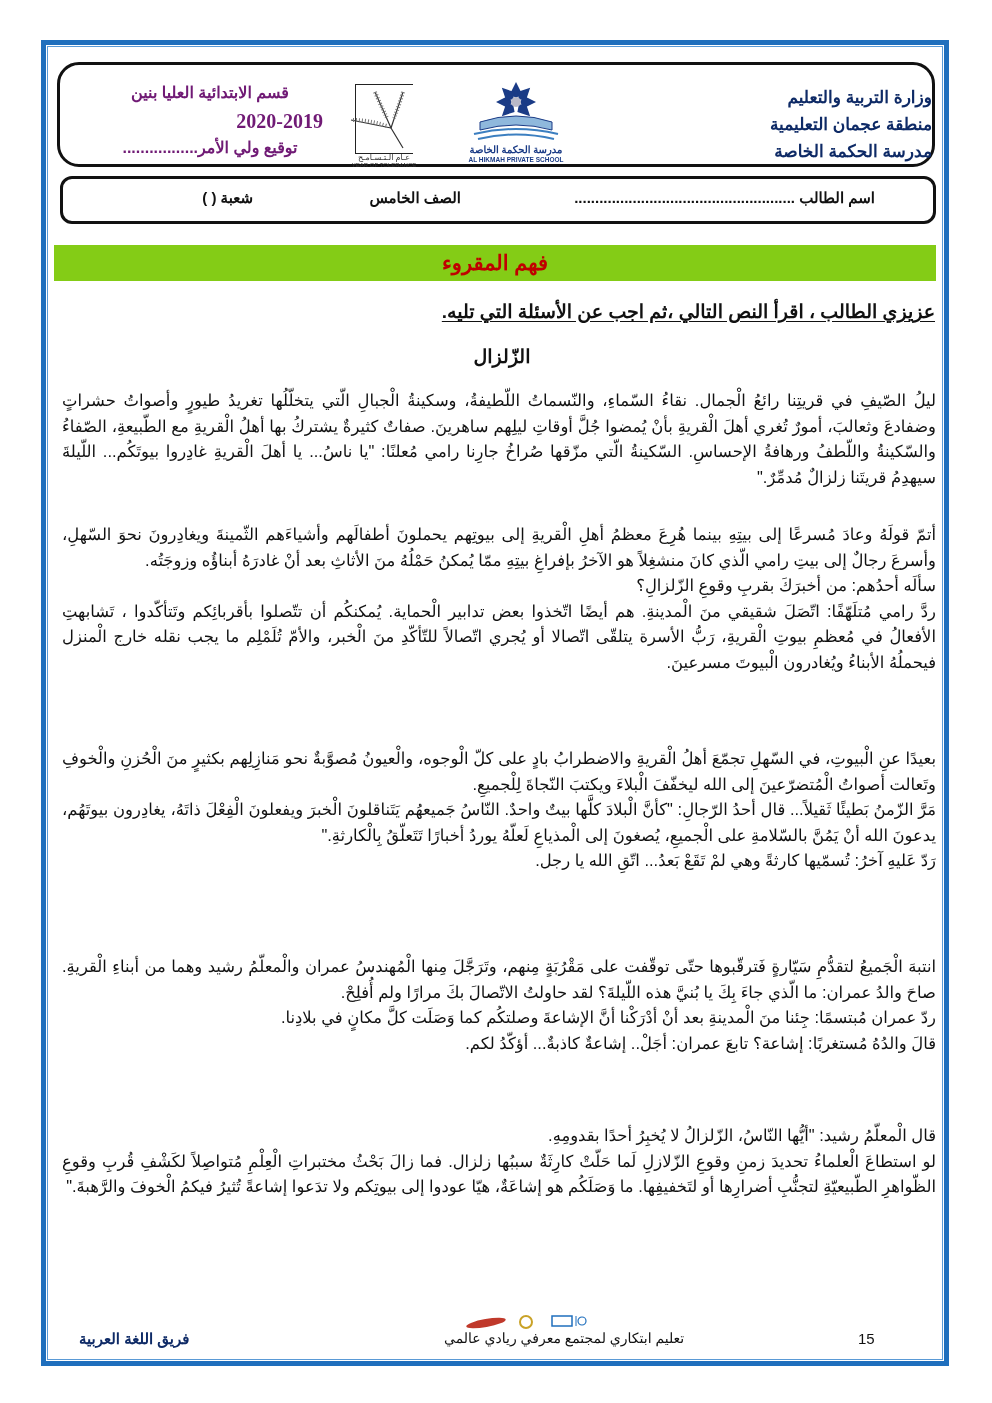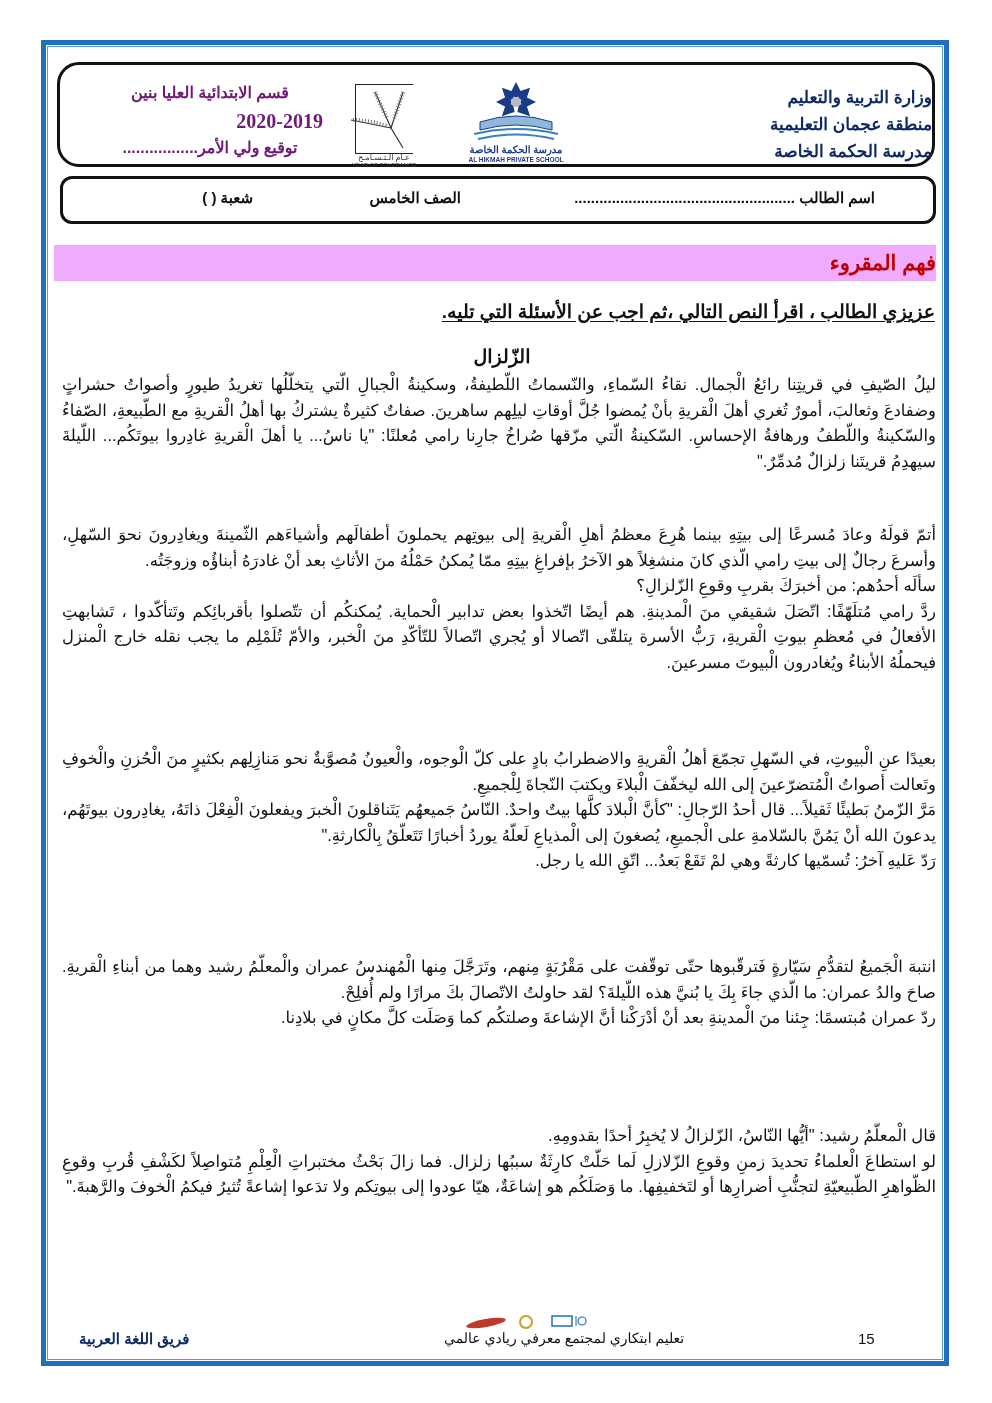--- a/index.html
+++ b/index.html
@@ -21,29 +21,29 @@
   .logo-hikmah { position:absolute; left:460px; top:80px; width:112px; height:86px; }
   .logo-hikmah .cap1 { position:absolute; left:0; top:64px; width:112px; text-align:center; font-size:10px; color:#1a3b86; font-weight:bold; direction:rtl; }
   .logo-hikmah .cap2 { position:absolute; left:0; top:76px; width:112px; text-align:center; font-size:6.5px; color:#1a3b86; font-weight:bold; }
 
   .student-box { position:absolute; left:60px; top:176px; width:876px; height:48px; border:3px solid #111; border-radius:12px; box-sizing:border-box; }
   .student-box .row { position:absolute; left:0; right:0; top:10px; direction:rtl; font-weight:bold; font-size:15px; color:#111; }
   .student-name { position:absolute; right:58px; top:0; }
   .student-grade { position:absolute; right:472px; top:0; }
   .student-section { position:absolute; right:680px; top:0; }
 
-  .section-banner { position:absolute; left:54px; top:245px; width:882px; height:36px; background:#f0abfc; direction:rtl; }
+  .section-banner { position:absolute; left:54px; top:245px; width:882px; height:36px; background:#84cc16; text-align:center; direction:rtl; }
   .section-banner span { font-weight:bold; font-size:21px; color:#c00000; line-height:36px; }
 
   .instruction { position:absolute; right:57px; top:300px; direction:rtl; font-weight:bold; font-size:19px; color:#111; text-decoration:underline; text-underline-offset:3px; }
   .story-title { position:absolute; left:0; width:992px; top:345px; text-align:center; direction:rtl; font-weight:bold; font-size:19px; color:#111; padding-left:12px; box-sizing:border-box; }
 
   .story { position:absolute; left:62px; width:874px; direction:rtl; text-align:justify; text-align-last:right; font-size:16.4px; line-height:25.5px; color:#111; }
   .story p { margin:0; }
-  .p1 { top:372px; } .p2 { top:522px; } .p3 { top:746px; } .p4 { top:954px; } .p5 { top:1123px; }
+  .p1 { top:388px; } .p2 { top:522px; } .p3 { top:746px; } .p4 { top:954px; } .p5 { top:1123px; }
 
   .footer { position:absolute; left:54px; top:1320px; width:882px; height:34px; }
   .footer-team { position:absolute; left:25px; top:10px; direction:rtl; font-weight:bold; font-size:15px; color:#0e2a66; }
   .footer-slogan { position:absolute; left:390px; top:10px; direction:rtl; font-weight:normal; font-size:14px; color:#111; }
   .footer-page { position:absolute; left:804px; top:10px; font-size:15px; color:#111; }
   .footer-logos { position:absolute; left:410px; top:-6px; width:200px; height:16px; }
 </style>
 </head>
 <body>
 
@@ -121,20 +121,21 @@
   <p>ردَّ رامي مُتلَهّفًا: اتّصَلَ شقيقي منَ الْمدينةِ. هم أيضًا اتّخذوا بعض تدابير الْحماية. يُمكنكُم أن تتّصلوا بأقربائِكم وتَتأكّدوا ، تَشابهتِ الأفعالُ في مُعظمِ بيوتِ الْقريةِ، رَبُّ الأسرة يتلقّى اتّصالا أو يُجري اتّصالاً للتّأكّدِ منَ الْخبر، والأمّ تُلَمْلِم ما يجب نقله خارج الْمنزل فيحملُهُ الأبناءُ ويُغادرون الْبيوتَ مسرعينَ.</p>
 </div>
 <div class="story p3">
   <p>بعيدًا عنِ الْبيوتِ، في السّهلِ تجمّعَ أهلُ الْقريةِ والاضطرابُ بادٍ على كلّ الْوجوه، والْعيونُ مُصوَّبةٌ نحو مَنازِلِهم بكثيرٍ منَ الْحُزنِ والْخوفِ وتَعالت أصواتُ الْمُتضرّعينَ إلى الله ليخفّفَ الْبلاءَ ويكتبَ النّجاةَ لِلْجميعِ.</p>
   <p>مَرَّ الزّمنُ بَطيئًا ثَقيلاً... قال أحدُ الرّجالِ: "كأنَّ الْبلادَ كلَّها بيتٌ واحدٌ. النّاسُ جَميعهُم يَتَناقلونَ الْخبرَ ويفعلونَ الْفِعْلَ ذاتَهُ، يغادِرون بيوتَهُم، يدعونَ الله أنْ يَمُنَّ بالسّلامةِ على الْجميعِ، يُصغونَ إلى الْمذياعِ لَعلّهُ يوردُ أخبارًا تَتَعلّقُ بِالْكارثةِ."</p>
   <p>رَدّ عَليهِ آخرُ: تُسمّيها كارثةً وهي لمْ تَقَعْ بَعدُ... اتّقِ الله يا رجل.</p>
 </div>
 <div class="story p4">
   <p>انتبهَ الْجَميعُ لتقدُّمِ سَيّارةٍ فَترقّبوها حتّى توقّفت على مَقْرُبَةٍ مِنهم، وتَرَجَّلَ مِنها الْمُهندسُ عمران والْمعلّمُ رشيد وهما من أبناءِ الْقريةِ. صاحَ والدُ عمران: ما الّذي جاءَ بِكَ يا بُنيَّ هذه اللّيلةَ؟ لقد حاولتُ الاتّصالَ بكَ مرارًا ولم أُفلِحْ.</p>
   <p>ردّ عمران مُبتسمًا: جِئنا منَ الْمدينةِ بعد أنْ أدْرَكْنا أنَّ الإشاعةَ وصلتكُم كما وَصَلَت كلَّ مكانٍ في بلادِنا.</p>
+  <p>قالَ والدُهُ مُستغربًا: إشاعة؟  تابعَ عمران: أجَلْ.. إشاعةٌ كاذبةٌ... أؤكّدُ لكم.</p>
 </div>
 <div class="story p5">
   <p>قال الْمعلّمُ رشيد: "أيُّها النّاسُ، الزّلزالُ لا يُخبِرُ أحدًا بقدومِهِ.</p>
   <p>لو استطاعَ الْعلماءُ تحديدَ زمنِ وقوعِ الزّلازلِ لَما حَلّتْ كارِثَةٌ سببُها زلزال. فما زالَ بَحْثُ مختبراتِ الْعِلْمِ مُتواصِلاً لكَشْفِ قُربِ وقوعِ الظّواهرِ الطّبيعيّةِ لتجنُّبِ أضرارِها أو لتَخفيفِها. ما وَصَلَكُم هو إشاعَةٌ، هيّا عودوا إلى بيوتِكم ولا تدَعوا إشاعةً تُثيرُ فيكمُ الْخوفَ والرَّهبةَ."</p>
 </div>
 
 <div class="footer">
   <div class="footer-team">فريق اللغة العربية</div>
   <svg class="footer-logos" viewBox="0 0 200 16">
     <ellipse cx="22" cy="9" rx="20" ry="4" fill="#c0392b" transform="rotate(-10 22 9)"></ellipse>

